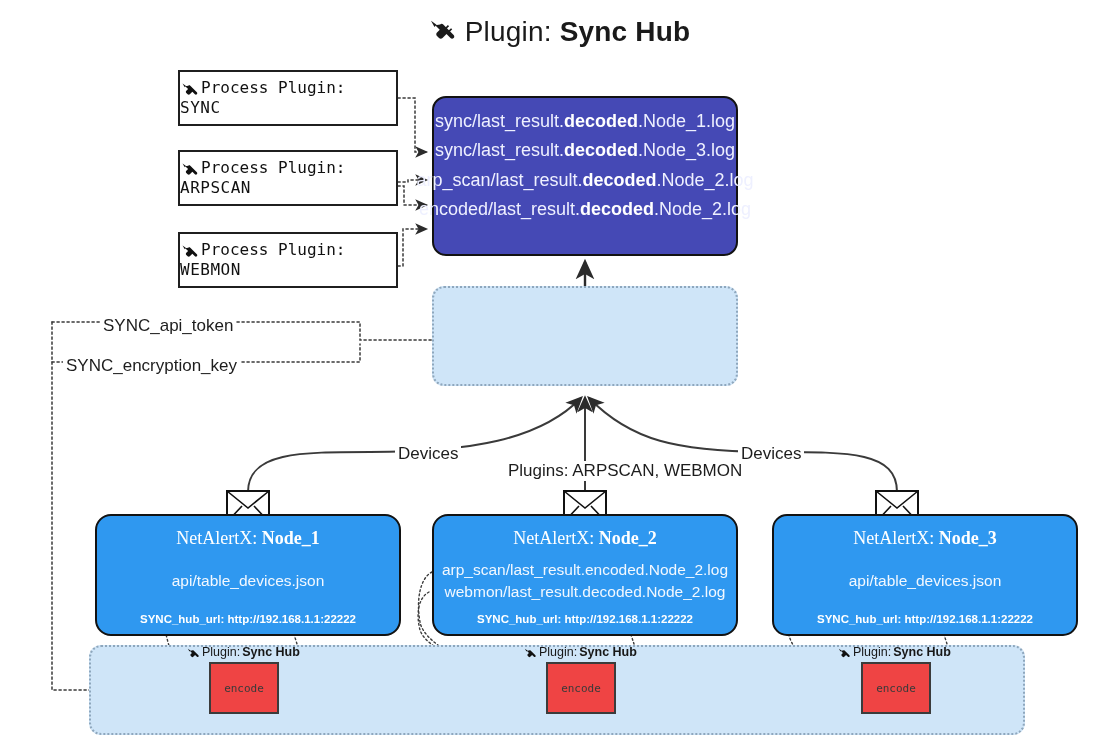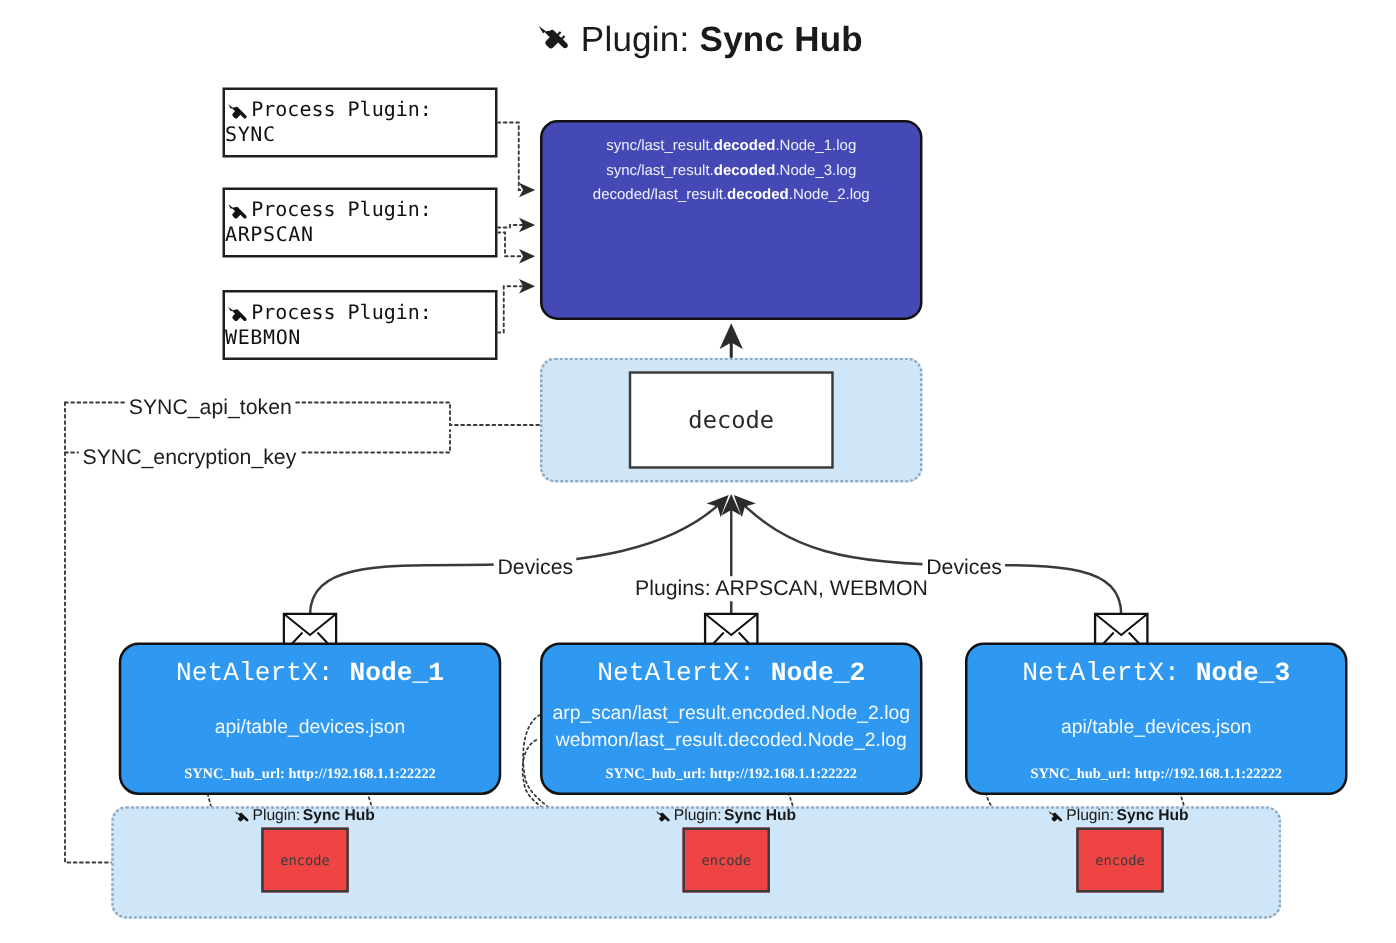--- a/index.html
+++ b/index.html
@@ -38,21 +38,21 @@
     left:432px;top:96px;width:306px;height:160px;
     background:#4549b5;border:2px solid #121212;border-radius:14px;
     color:#fff;display:flex;flex-direction:column;align-items:center;
     padding-top:9px;
   }
   #hub .hub-title{
     font-family:"DejaVu Sans Mono", monospace;font-size:21px;margin-bottom:7px;
   }
   #hub .hub-title b{font-weight:700;}
   #hub .hub-line{
-    font-size:12px;color:#eef0ff;line-height:1.63;white-space:nowrap;
+    font-size:18px;color:#eef0ff;line-height:1.63;white-space:nowrap;
   }
   #hub .hub-line b{font-weight:700;color:#ffffff;}
   #huburl{
     left:432px;top:76px;width:306px;text-align:center;
     font-size:11.5px;font-weight:600;color:#2a2a2a;
   }
 
   
   #decodeband{
     left:432px;top:286px;width:306px;height:100px;
@@ -90,29 +90,29 @@
   .enclabel b{font-weight:700;}
   .enclabel .pl{display:inline-block;width:14px;height:14px;position:relative;top:2px;}
 
   
   .node{
     width:306px;height:122px;border:2px solid #121212;border-radius:16px;
     background:#2f98f0;color:#fff;
     display:flex;flex-direction:column;align-items:center;
   }
   .node .n-title{
-    font-family:Liberation Mono, monospace;font-size:21px;margin-top:12px;
+    font-family:Liberation Serif, serif;font-size:18px;margin-top:12px;
   }
   .node .n-title b{font-weight:700;}
   .node .n-lines{
     flex:1;display:flex;flex-direction:column;align-items:center;justify-content:center;
     width:100%;
   }
   .node .n-line{font-size:15.5px;color:#f2f8ff;line-height:1.45;white-space:nowrap;}
-  .node .n-foot{font-size:11.5px;font-weight:600;color:#ffffff;margin-bottom:9px;white-space:nowrap;font-family:Liberation Serif, serif;}
+  .node .n-foot{font-size:11.5px;font-weight:600;color:#ffffff;margin-bottom:9px;white-space:nowrap;}
 
   
   .env{width:44px;height:33px;}
 </style>
 </head>
 <body>
 
 <div id="stage">
 
   <svg class="svg-layer" viewBox="0 0 1117 754">
@@ -224,26 +224,28 @@
   </div>
 
   <div class="abs" id="hub">
     <div class="hub-line">
       <span>sync/last_result.</span><b>decoded</b><span>.Node_1.log</span>
     </div>
     <div class="hub-line">
       <span>sync/last_result.</span><b>decoded</b><span>.Node_3.log</span>
     </div>
     <div class="hub-line">
-      <span>decoded/last_result.</span><b>decoded</b><span>.Node_2.log</span>
+      <span>arp_scan/last_result.</span><b>decoded</b><span>.Node_2.log</span>
+    </div>
+    <div class="hub-line">
+      <span>encoded/last_result.</span><b>decoded</b><span>.Node_2.log</span>
     </div>
   </div>
 
   <div class="abs" id="decodeband"></div>
-  <div class="abs" id="decodebox">decode</div>
 
   <div class="abs plabel" id="lab-api">SYNC_api_token</div>
   <div class="abs plabel" id="lab-enc">SYNC_encryption_key</div>
   <div class="abs plabel" id="lab-dev-l">Devices</div>
   <div class="abs plabel" id="lab-dev-r">Devices</div>
   <div class="abs plabel" id="lab-plugins">Plugins: ARPSCAN, WEBMON</div>
 
   <div class="abs" style="left:226px;top:490px;">
     <svg class="env" viewBox="0 0 44 33">
         <rect x="1" y="1" width="42" height="31" fill="#fff" stroke="#111" stroke-width="2"></rect>

